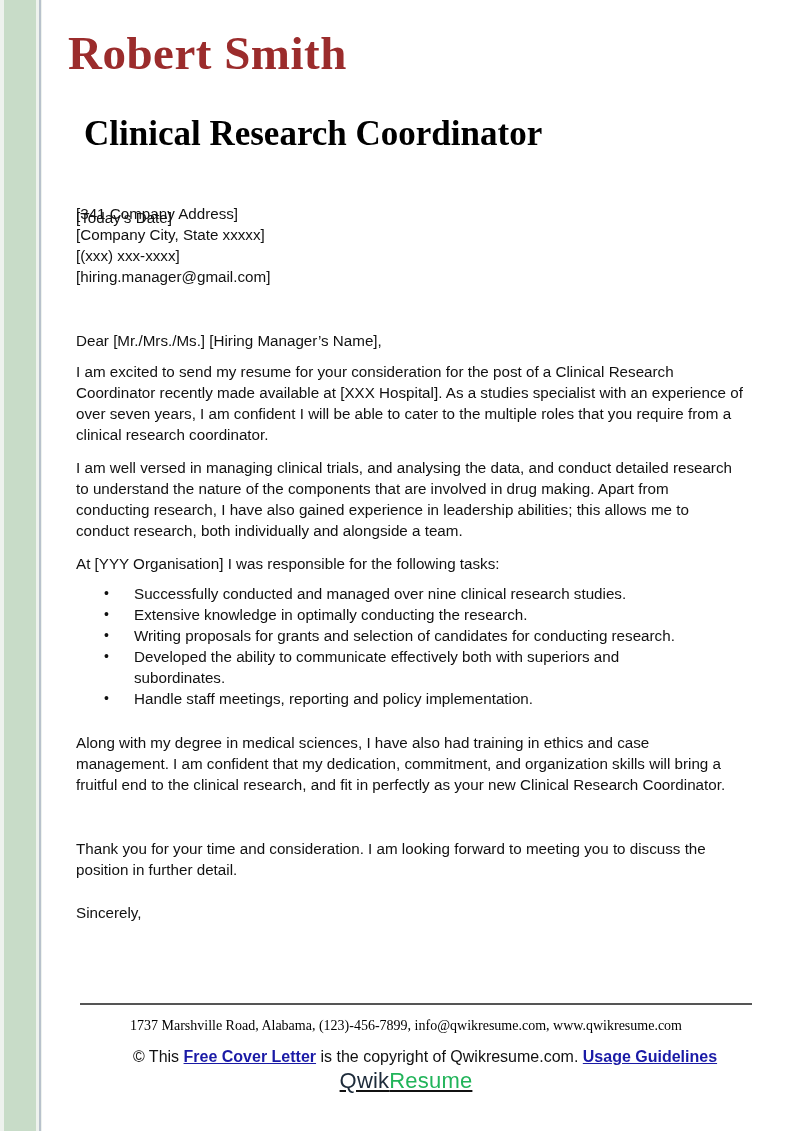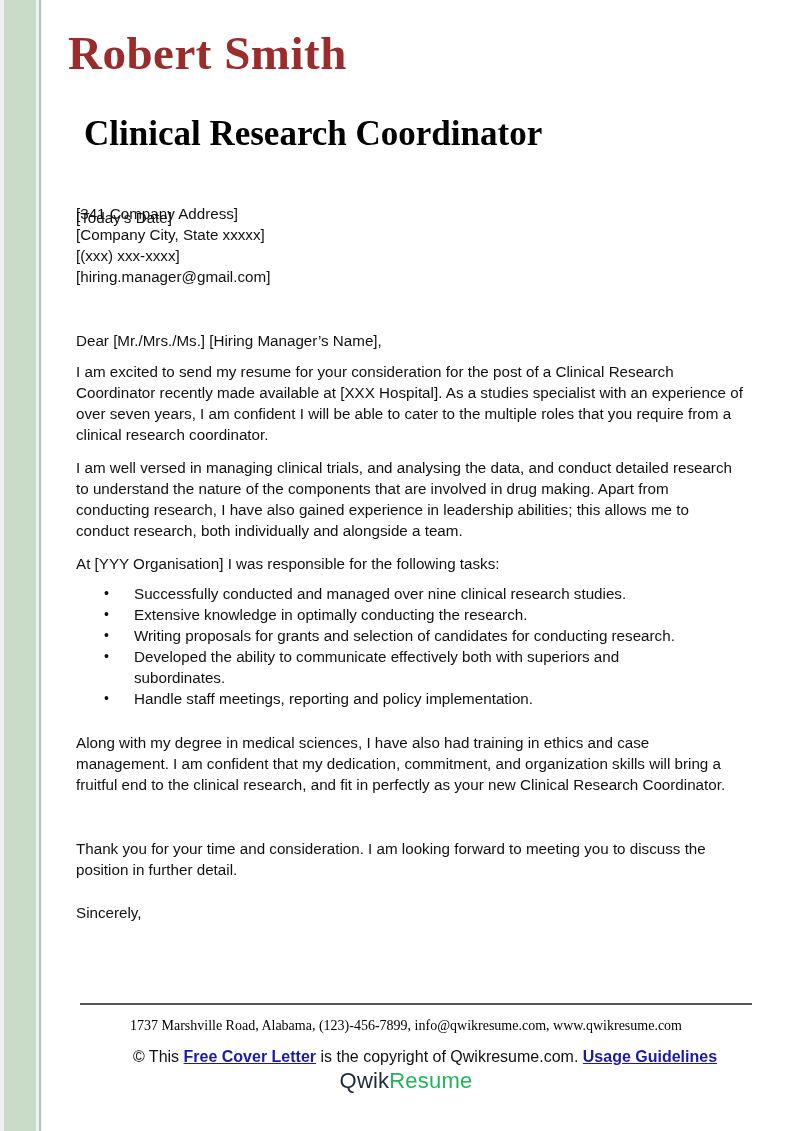--- a/index.html
+++ b/index.html
@@ -26,21 +26,21 @@
   .tasks li { position: relative; line-height: 21px; }
   .tasks li .bullet { position: absolute; left: -30px; top: 0; font-size: 14px; }
   .para3 { top: 732px; }
   .para4 { top: 838px; }
   .closing { top: 902px; }
 
   .footer-rule { position: absolute; left: 80px; top: 1003px; width: 672px; height: 2px; background: #555; }
   .footer-address { position: absolute; left: 0; width: 800px; top: 1018px; text-align: center; font-family: "Liberation Serif", serif; font-size: 14px; color: #000000; padding-left: 12px; box-sizing: border-box; }
   .copyright { position: absolute; left: 0; width: 800px; top: 1048px; text-align: center; font-size: 16px; color: #111; padding-left: 50px; box-sizing: border-box; }
   .copyright a { color: #1a1aa6; font-weight: bold; text-decoration: underline; }
-  .logo { position: absolute; left: 0; width: 800px; top: 1068px; text-align: center; font-size: 22px; padding-left: 12px; box-sizing: border-box; letter-spacing: 0.2px; }
+  .logo { position: absolute; left: 0; width: 800px; top: 1068px; text-align: center; font-size: 22px; padding-left: 12px; box-sizing: border-box; letter-spacing: 0.2px; text-decoration: underline; }
   .logo .qwik { color: #1d2b3a; }
   .logo .resume { color: #22b45a; }
 </style>
 </head>
 <body>
 
 <div class="sidebar-outer"></div>
 <div class="sidebar-band"></div>
 <div class="sidebar-line"></div>
 

